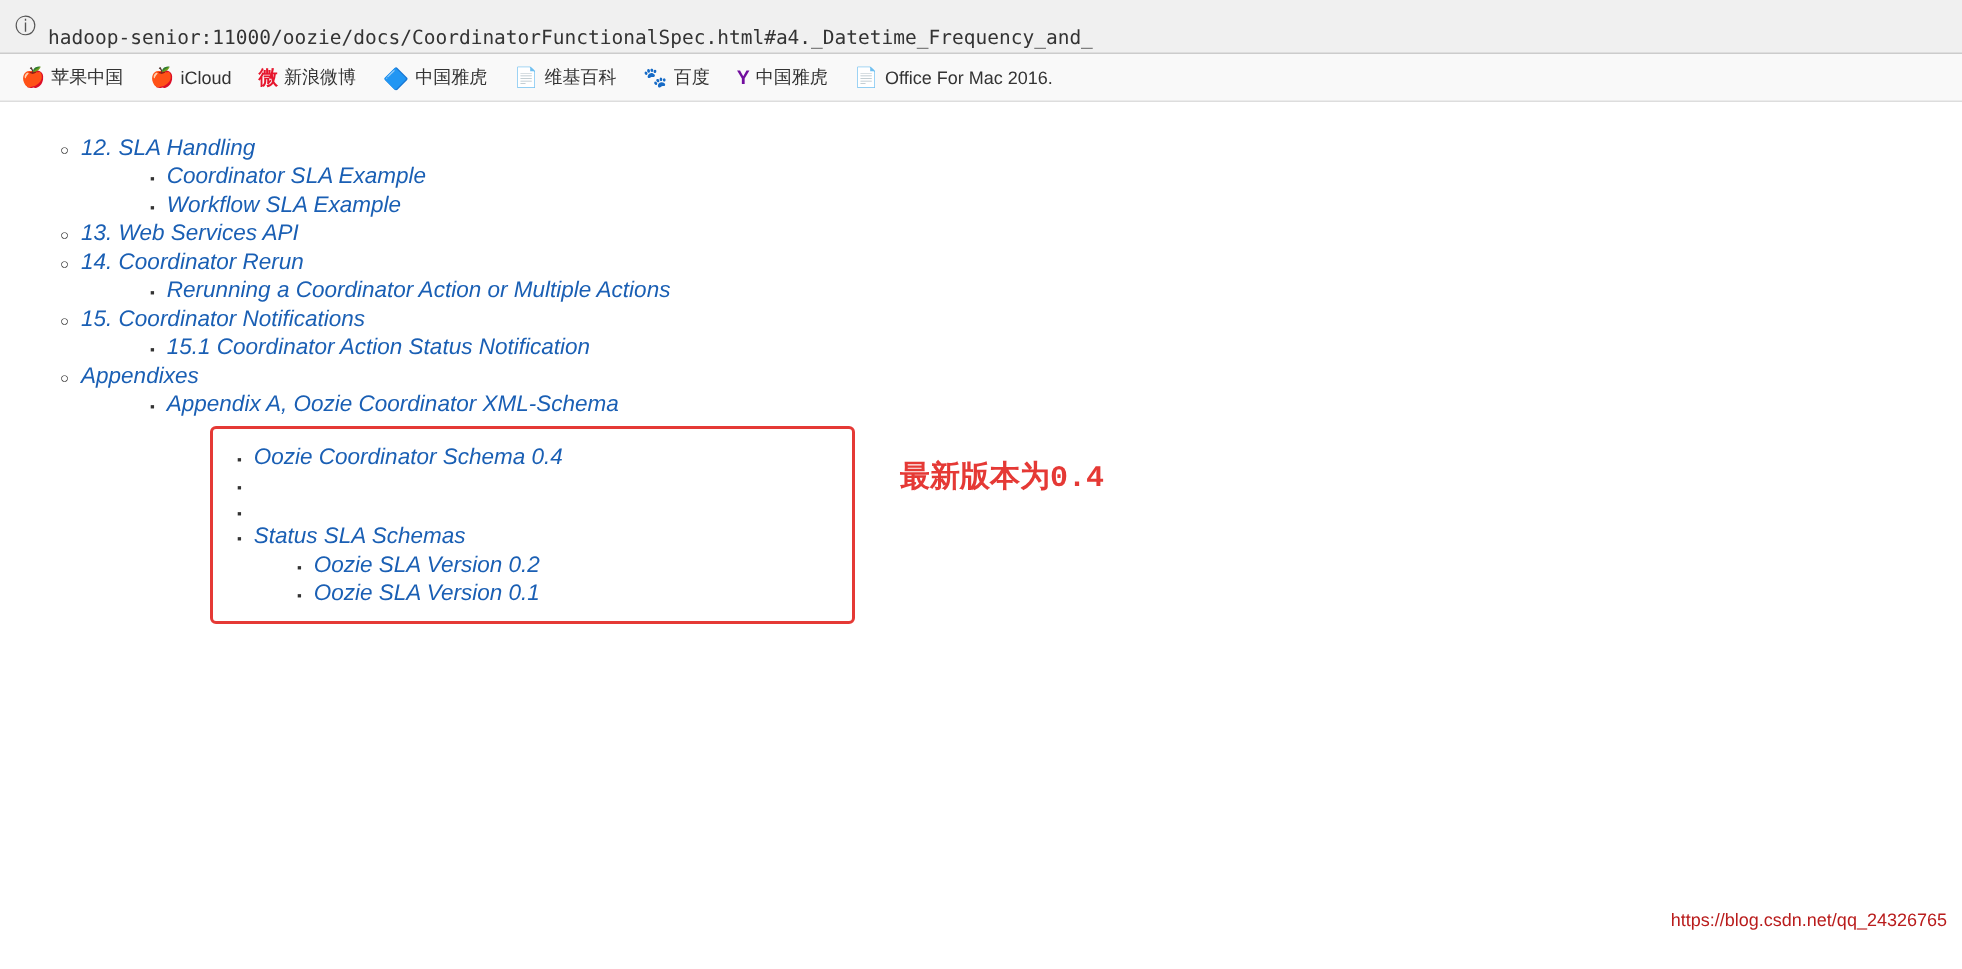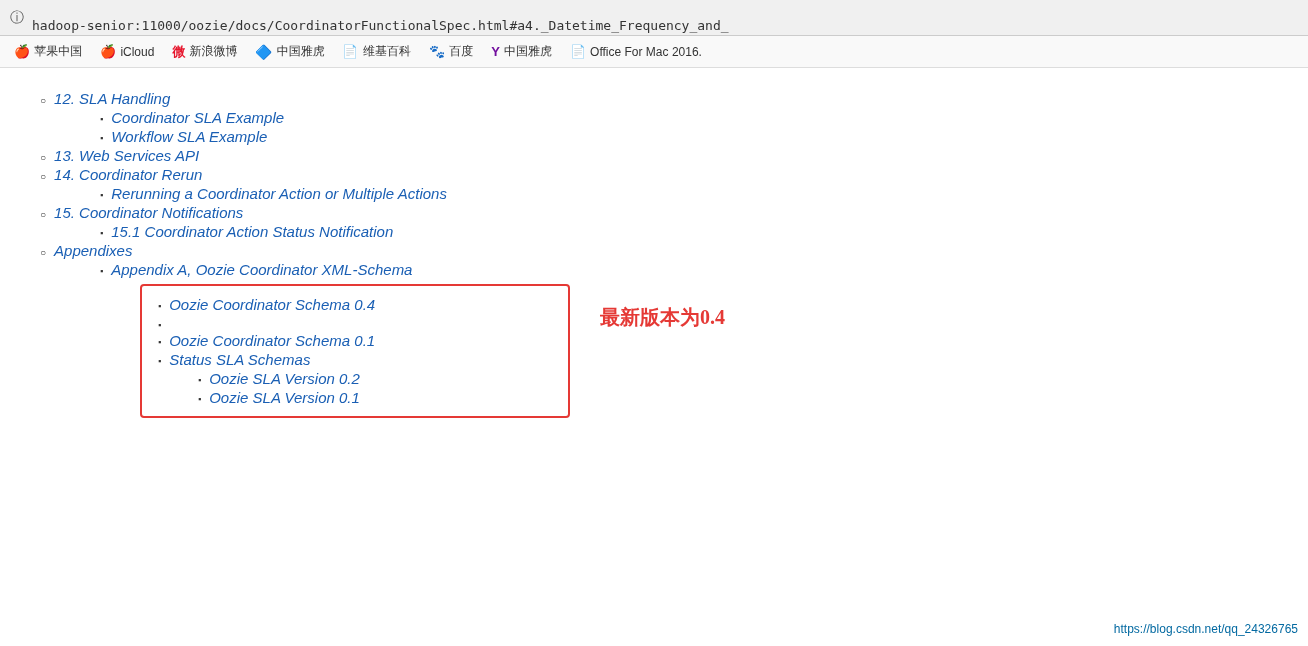--- a/index.html
+++ b/index.html
@@ -216,35 +216,34 @@
     <div style="border: 2px solid #e53935; border-radius: 4px; padding: 8px 16px; display: inline-block; min-width: 430px;">
       <div class="level3" style="padding-left:0;">
         <span class="bullet-sq">▪</span>
         <a class="toc-link" href="#">Oozie Coordinator Schema 0.4</a>
       </div>
       <div class="level3" style="padding-left:0;">
         <span class="bullet-sq">▪</span>
       </div>
       <div class="level3" style="padding-left:0;">
         <span class="bullet-sq">▪</span>
-        <a class="toc-link" href="#">Oozie Coordinator Schema 0.1</a>
       </div>
       <div class="level3" style="padding-left:0;">
         <span class="bullet-sq">▪</span>
         <a class="toc-link" href="#">Status SLA Schemas</a>
       </div>
       <div class="level3" style="padding-left:40px;">
         <span class="bullet-sq">▪</span>
         <a class="toc-link" href="#">Oozie SLA Version 0.2</a>
       </div>
       <div class="level3" style="padding-left:40px;">
         <span class="bullet-sq">▪</span>
         <a class="toc-link" href="#">Oozie SLA Version 0.1</a>
       </div>
     </div>
     
-    <span style="position:absolute; left: 460px; top: 20px; color:#e53935; font-size:20px; font-weight:bold; font-family:Liberation Serif, serif; white-space:nowrap;text-align:right;">最新版本为0.4</span>
-  </div>
-
-  
-  <div style="position:absolute; right:10px; bottom:10px; color:#0369a1; font-size:12px;">https://blog.csdn.net/qq_24326765</div>
+    <span style="position:absolute; left: 460px; top: 20px; color:#e53935; font-size:20px; font-weight:bold; font-family:Liberation Mono, monospace; white-space:nowrap;text-align:right;">最新版本为0.4</span>
+  </div>
+
+  
+  <div style="position:absolute; right:10px; bottom:26px; color:#b91c1c; font-size:12px;">https://blog.csdn.net/qq_24326765</div>
 
 </div>
 
 </body></html>

